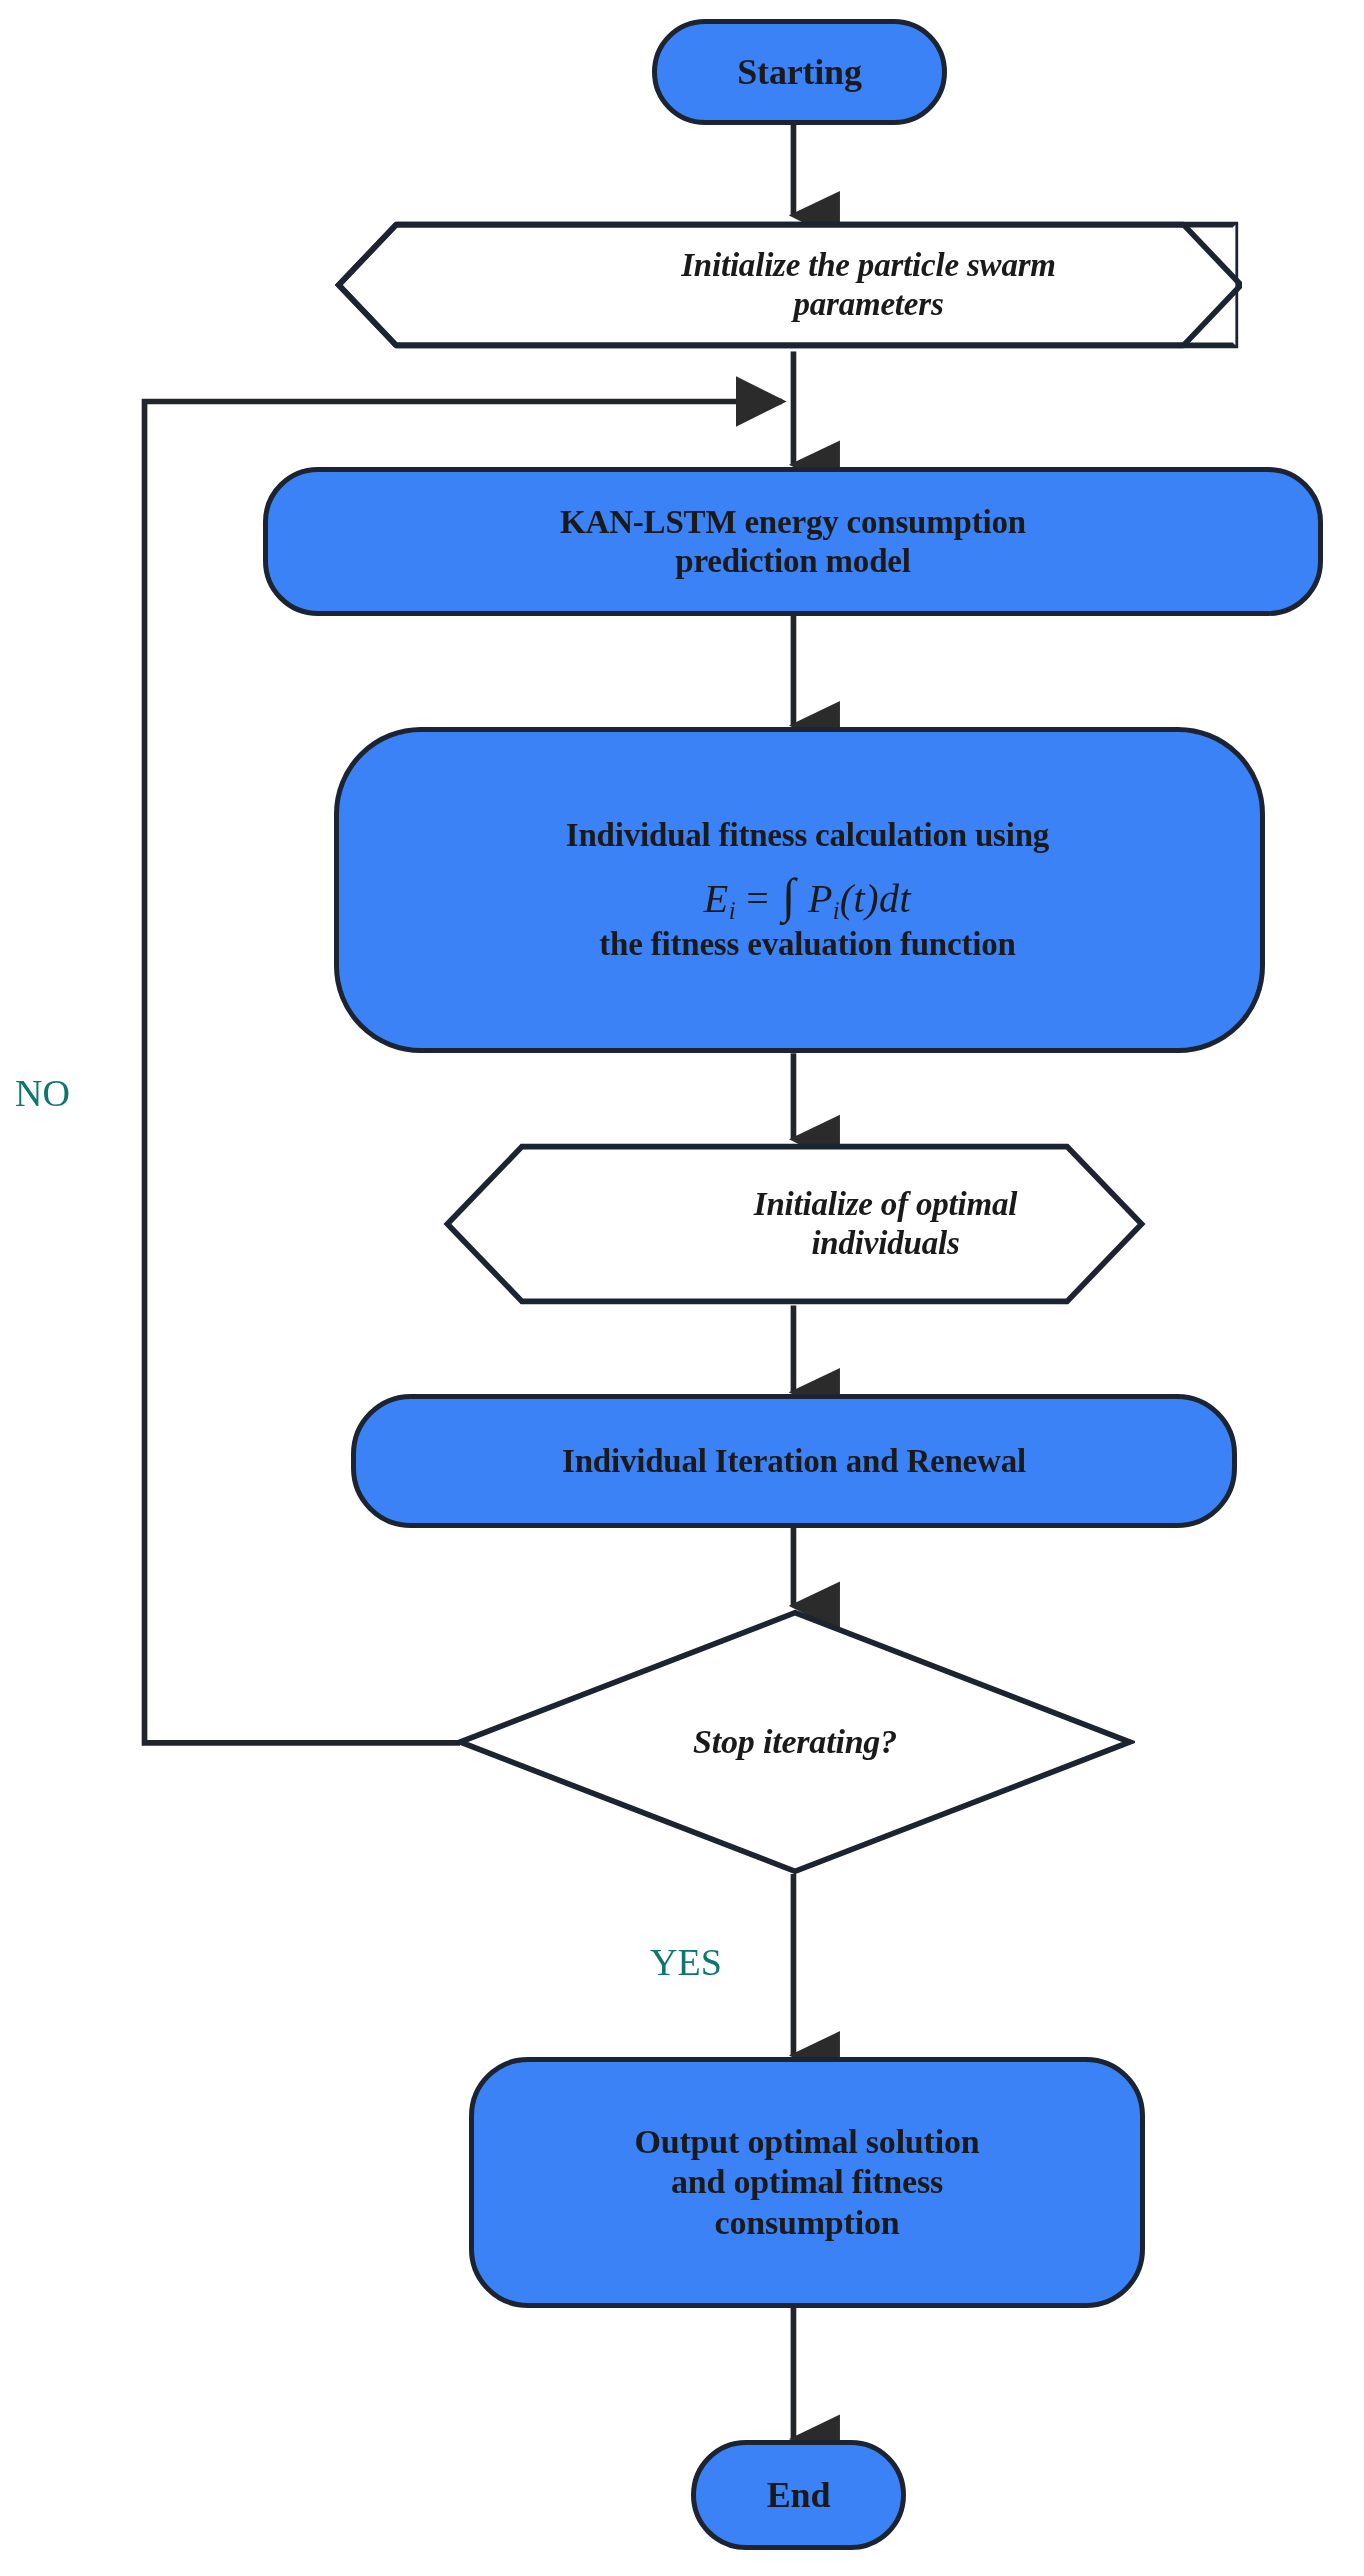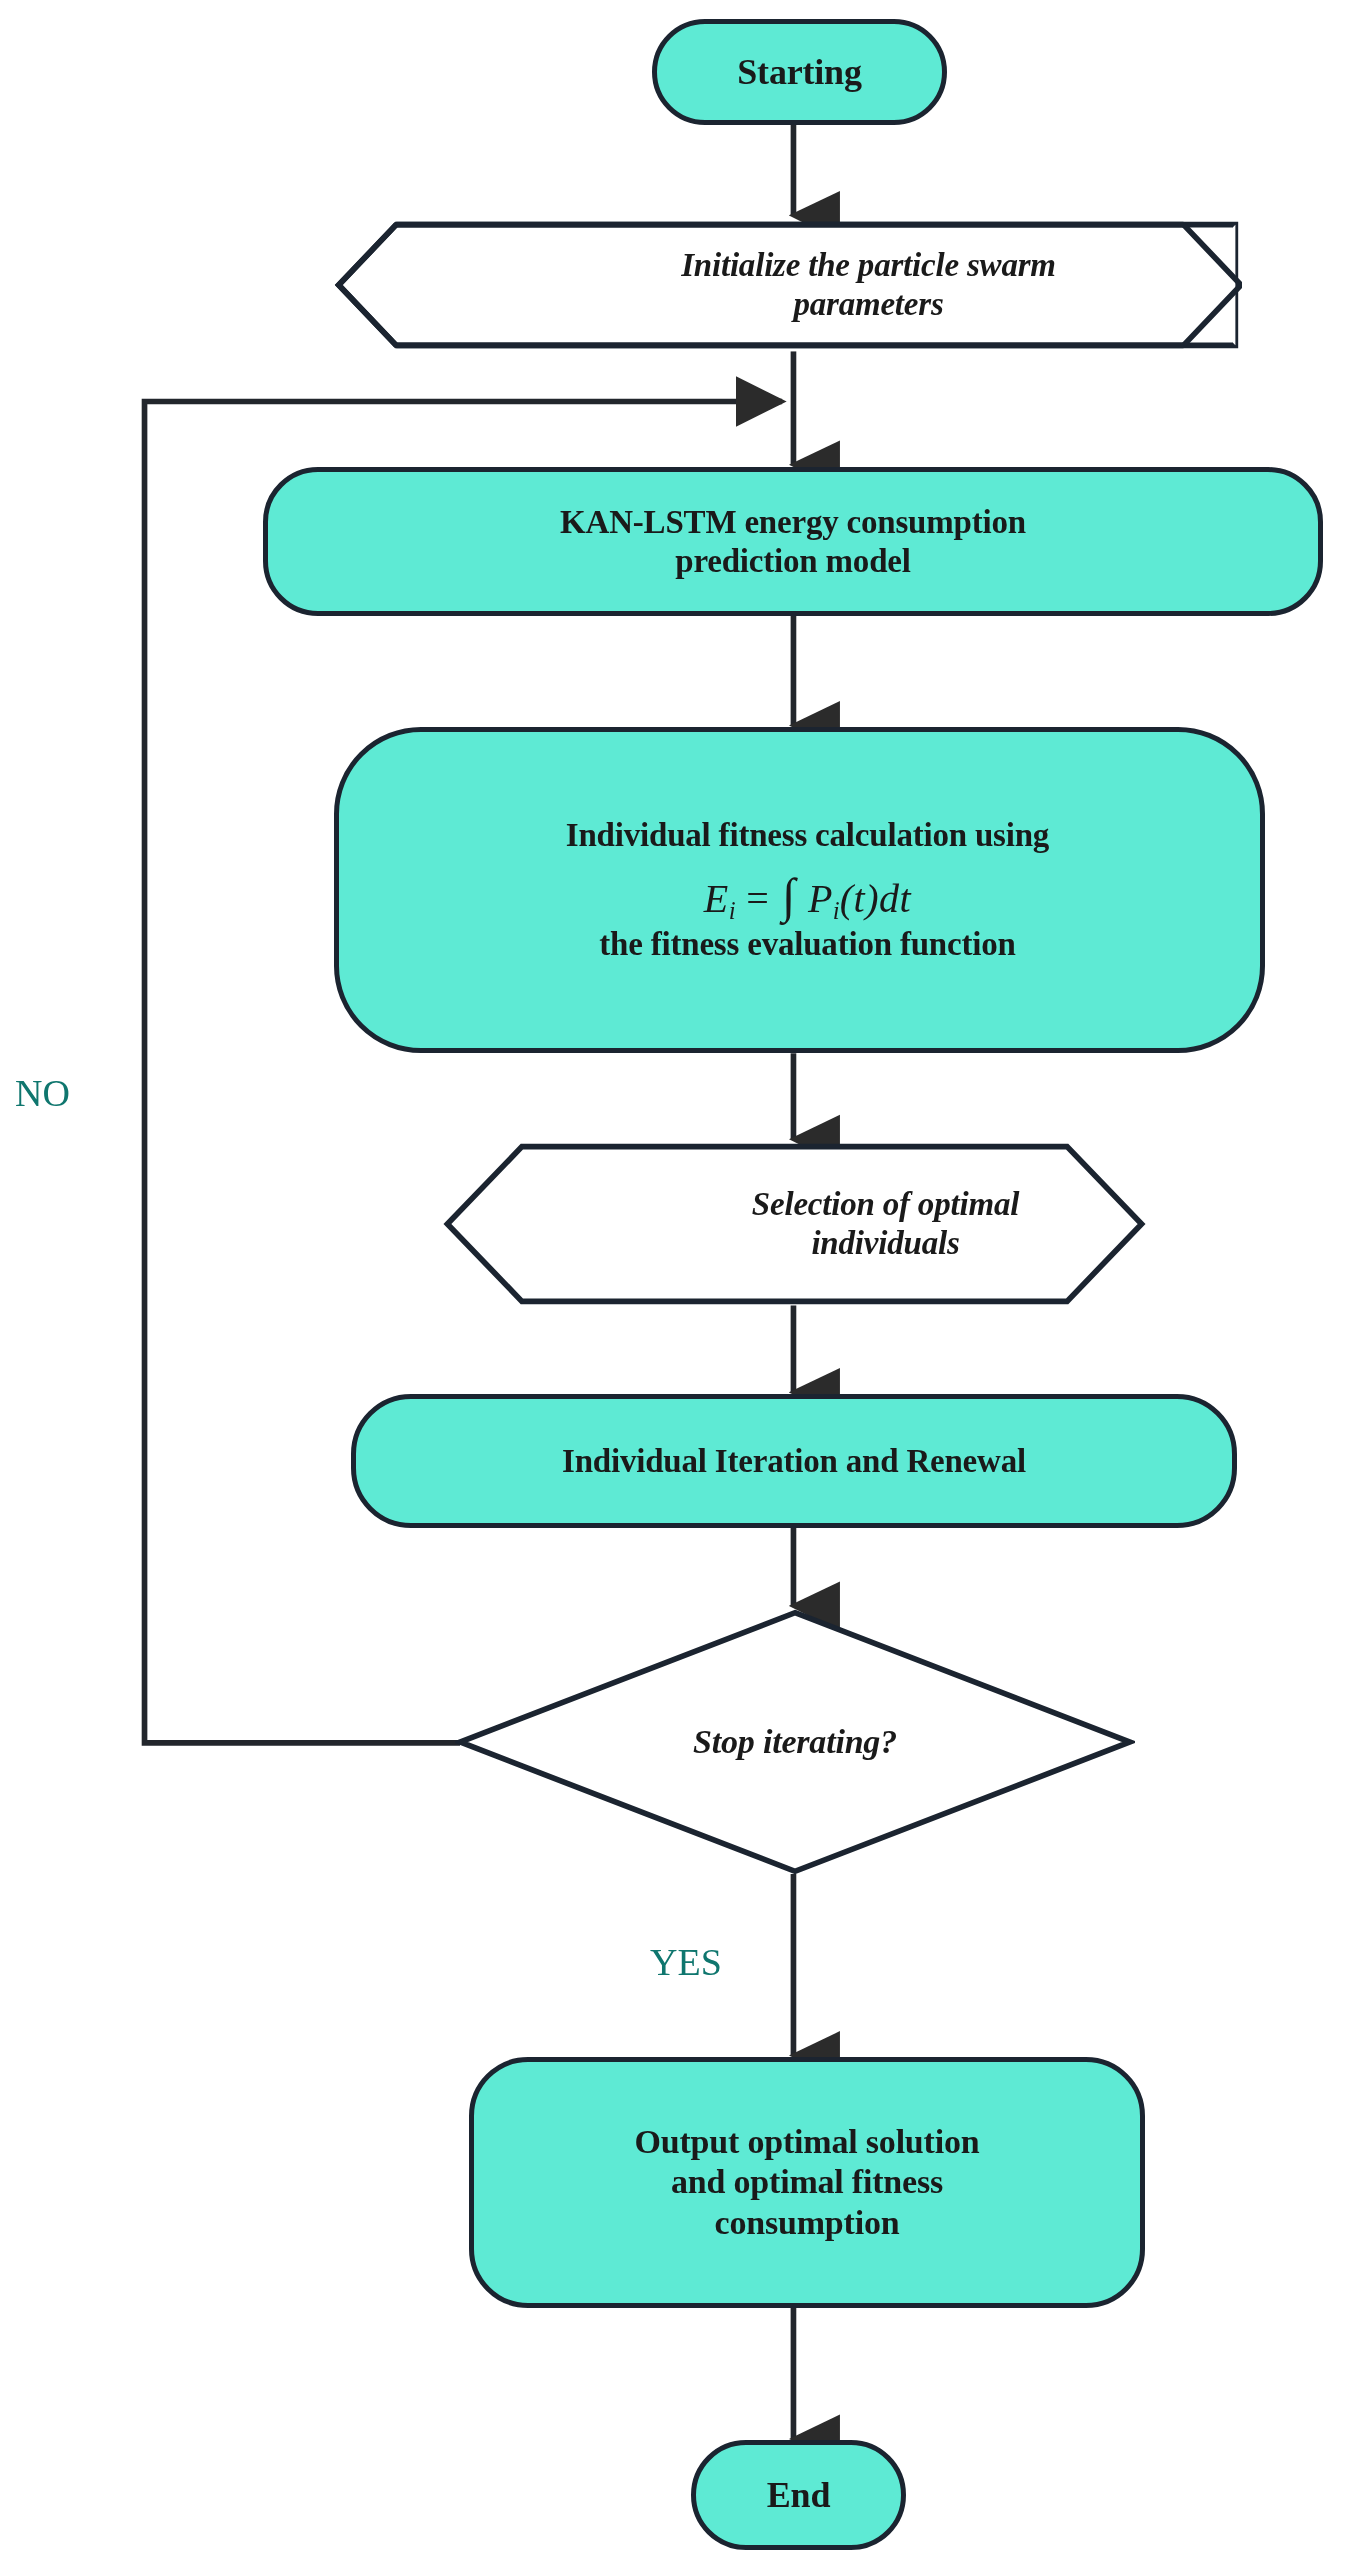--- a/index.html
+++ b/index.html
@@ -34,21 +34,21 @@
     justify-content: center;
     text-align: center;
     color: #1a1a1a;
     font-weight: bold;
     line-height: 1.18;
     letter-spacing: -0.2px;
     z-index: 3;
   }
   .stadium {
     border: 5.7px solid #1b2430;
-    background: #5eead4;
+    background: #3b82f6;
   }
   .hexwrap, .diamondwrap {
     position: absolute;
     z-index: 3;
     font-style: italic;
   }
   .hexwrap svg, .diamondwrap svg {
     position: absolute;
     left: 0;
     top: 0;
@@ -177,21 +177,21 @@
       <span class="txt-line">the fitness evaluation function</span>
     </div>
   </div>
 
   <div class="hexwrap" style="left:442px; top:1141px; width:705px; height:166px;">
     <svg width="705" height="166" viewBox="0 0 746 176">
       <polygon points="5,88 84,6 662,6 741,88 662,170 84,170" fill="#ffffff" stroke="#1b2430" stroke-width="6" stroke-linejoin="miter"></polygon>
     </svg>
     <div class="shape-label" style="font-size:33px; padding:0 91px;">
       <div>
-        <span class="txt-line">Selection of optimal</span>
+        <span class="txt-line">Initialize of optimal</span>
         <span class="txt-line">individuals</span>
       </div>
     </div>
   </div>
 
   <div class="node stadium" style="left:351px; top:1394px; width:886px; height:134px; border-radius:60px; font-size:33px;">
     <span>Individual Iteration and Renewal</span>
   </div>
 
   <div class="diamondwrap" style="left:455px; top:1608px; width:680px; height:268px;">

